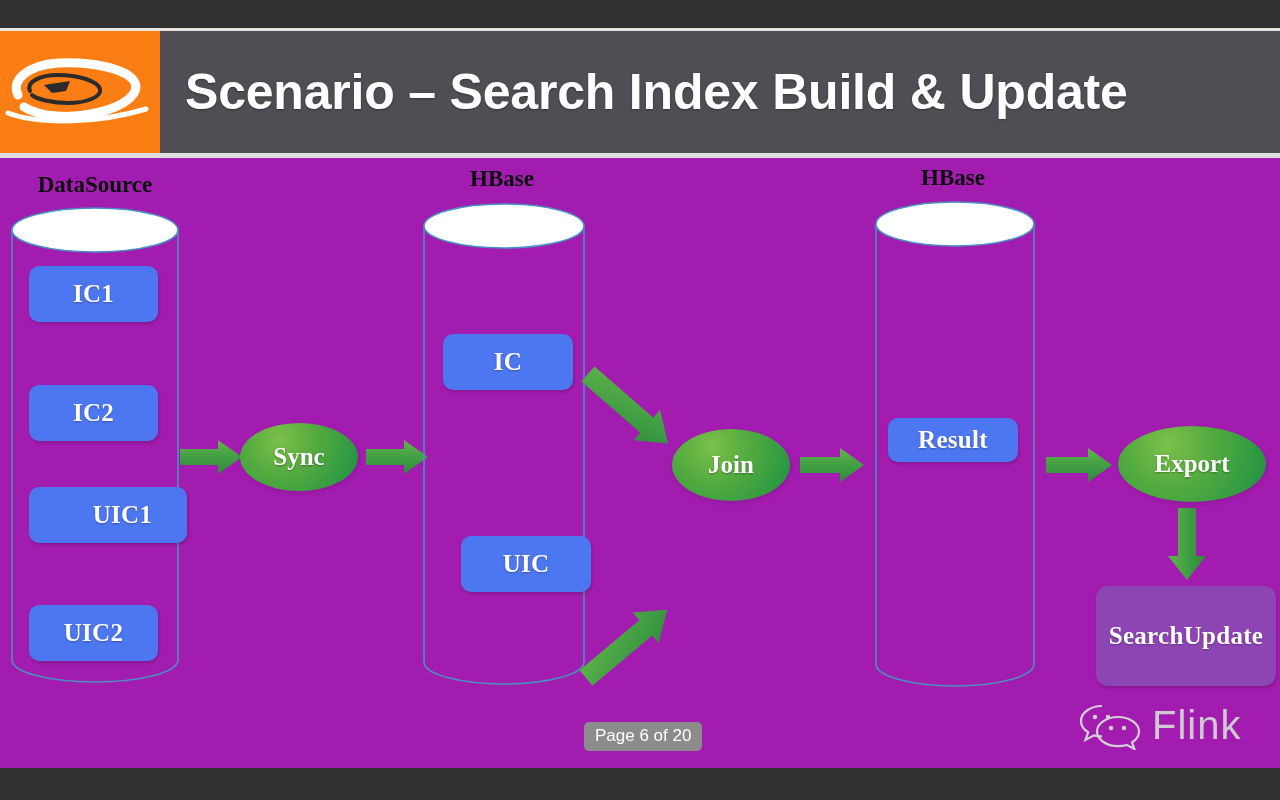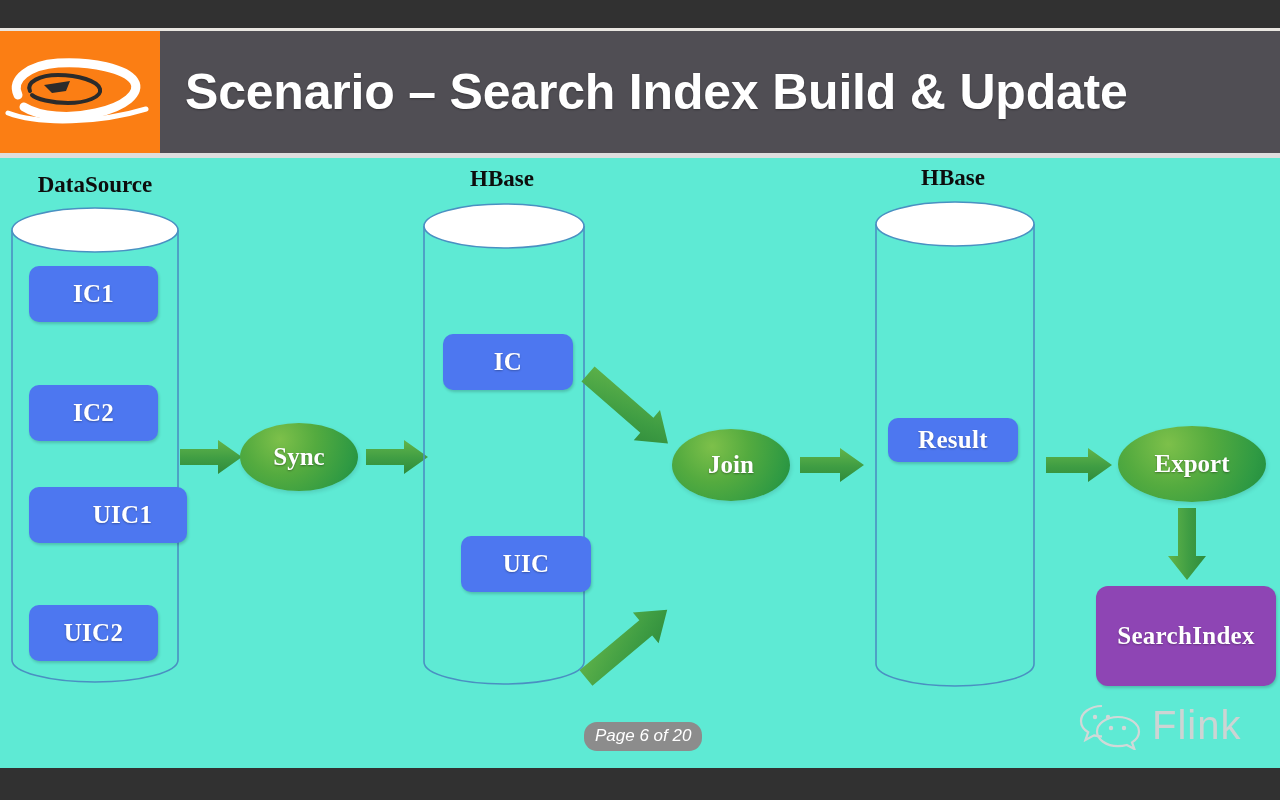--- a/index.html
+++ b/index.html
@@ -70,21 +70,21 @@
     letter-spacing: -0.2px;
     white-space: nowrap;
     text-shadow: 0 1px 2px rgba(0,0,0,0.35);
   }
 
   
   .canvas {
     position: absolute;
     left: 0; top: 158px;
     width: 1280px; height: 610px;
-    background: #5eead4;
+    background: #a21caf;
   }
 
   
   .cyl {
     position: absolute;
   }
   .cyl svg { display: block; }
 
   .cyl-label {
     position: absolute;
@@ -138,23 +138,22 @@
 
   
   .page-pill {
     position: absolute;
     left: 584px; top: 722px;
     padding: 4px 11px 5px 11px;
     background: #8c8c8c;
     color: #ffffff;
     font-family: "Liberation Sans", sans-serif;
     font-size: 17px;
-    border-radius: 13px;
+    border-radius: 5px;
     white-space: nowrap;
-    font-style: italic;
   }
 
   
   .watermark {
     position: absolute;
     left: 1078px; top: 700px;
     display: flex;
     align-items: center;
     gap: 10px;
     opacity: 0.95;
@@ -297,21 +296,21 @@
             <stop offset="55%" stop-color="#3f9d43"></stop>
             <stop offset="100%" stop-color="#2e8b3c"></stop>
           </linearGradient>
         </defs>
         <path d="M10 0 L28 0 L28 48 L38 48 L19 72 L0 48 L10 48 Z" fill="url(#ag3)"></path>
       </svg>
     </div>
 
     <div class="node-box purple" style="left:1096px; top:428px; width:180px; height:100px; flex-direction:row;">
       <span>Search</span>
-      <span>Index</span>
+      <span>Update</span>
     </div>
 
   </div>
 
   <div class="page-pill">Page 6 of 20</div>
 
   <div class="watermark">
     <svg width="64" height="50" viewBox="0 0 64 50">
       <g fill="none" stroke="#d8d8d8" stroke-width="2.2">
         <path d="M24 6 C12 6 3 13 3 21 C3 25.5 5.8 29.6 10.2 32.2 L7.5 40 L16 35.4 C18.5 36.1 21.2 36.4 24 36.3"></path>

